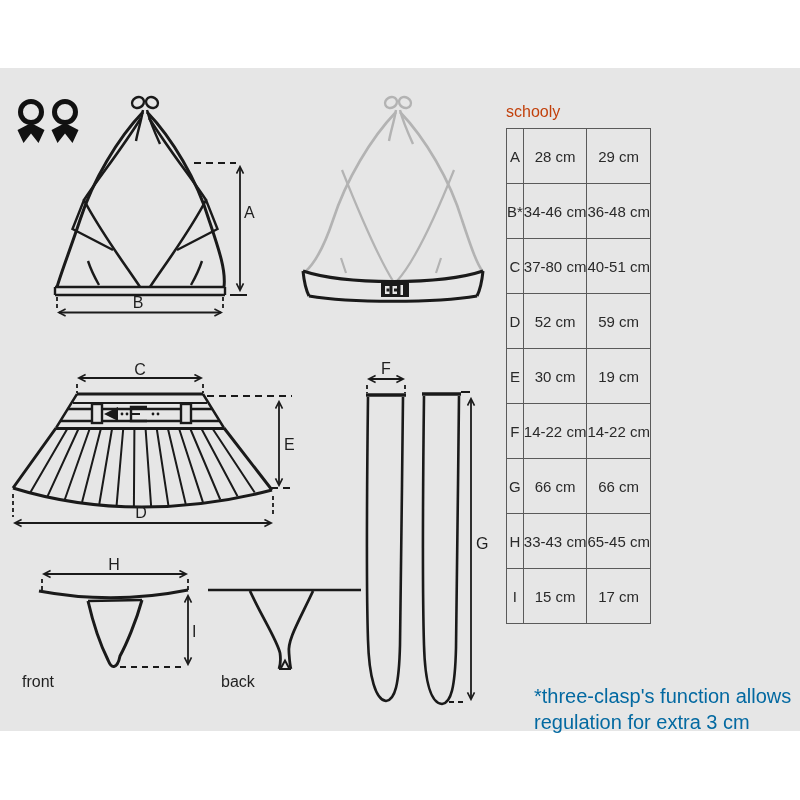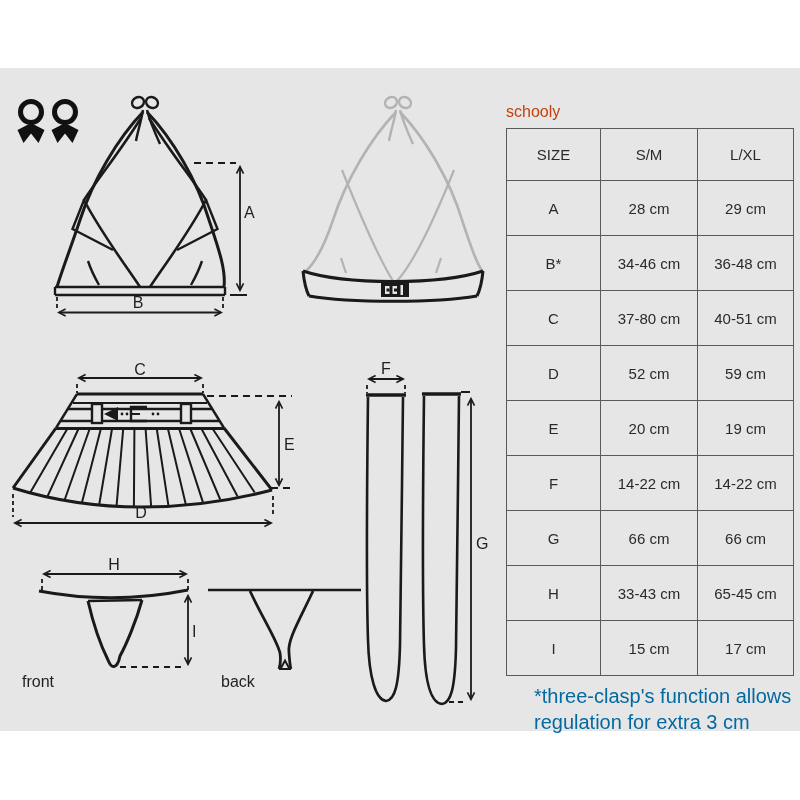--- a/index.html
+++ b/index.html
@@ -191,25 +191,20 @@
     <path d="M313,591 C300,619 287,640 289,653 C289.5,660 290,666 291,669" stroke-width="2.8"></path>
     <path d="M279,669 L291,669 M281,668 L285,660.5 L289,668" stroke-width="2"></path>
     <text x="221" y="687" font-size="16" stroke="none">back</text>
   </g>
 </svg>
 
 <div class="product-name">schooly</div>
 
 <table class="size-table">
   <tbody>
-    <tr class="hdr">
-      <td class="c-size">SIZE</td>
-      <td class="c-sm">S/M</td>
-      <td class="c-lxl">L/XL</td>
-    </tr>
     <tr class="row">
       <td>A</td>
       <td>28 cm</td>
       <td>29 cm</td>
     </tr>
     <tr class="row">
       <td>B*</td>
       <td>34-46 cm</td>
       <td>36-48 cm</td>
     </tr>
@@ -218,21 +213,21 @@
       <td>37-80 cm</td>
       <td>40-51 cm</td>
     </tr>
     <tr class="row">
       <td>D</td>
       <td>52 cm</td>
       <td>59 cm</td>
     </tr>
     <tr class="row">
       <td>E</td>
-      <td>20 cm</td>
+      <td>30 cm</td>
       <td>19 cm</td>
     </tr>
     <tr class="row">
       <td>F</td>
       <td>14-22 cm</td>
       <td>14-22 cm</td>
     </tr>
     <tr class="row">
       <td>G</td>
       <td>66 cm</td>

